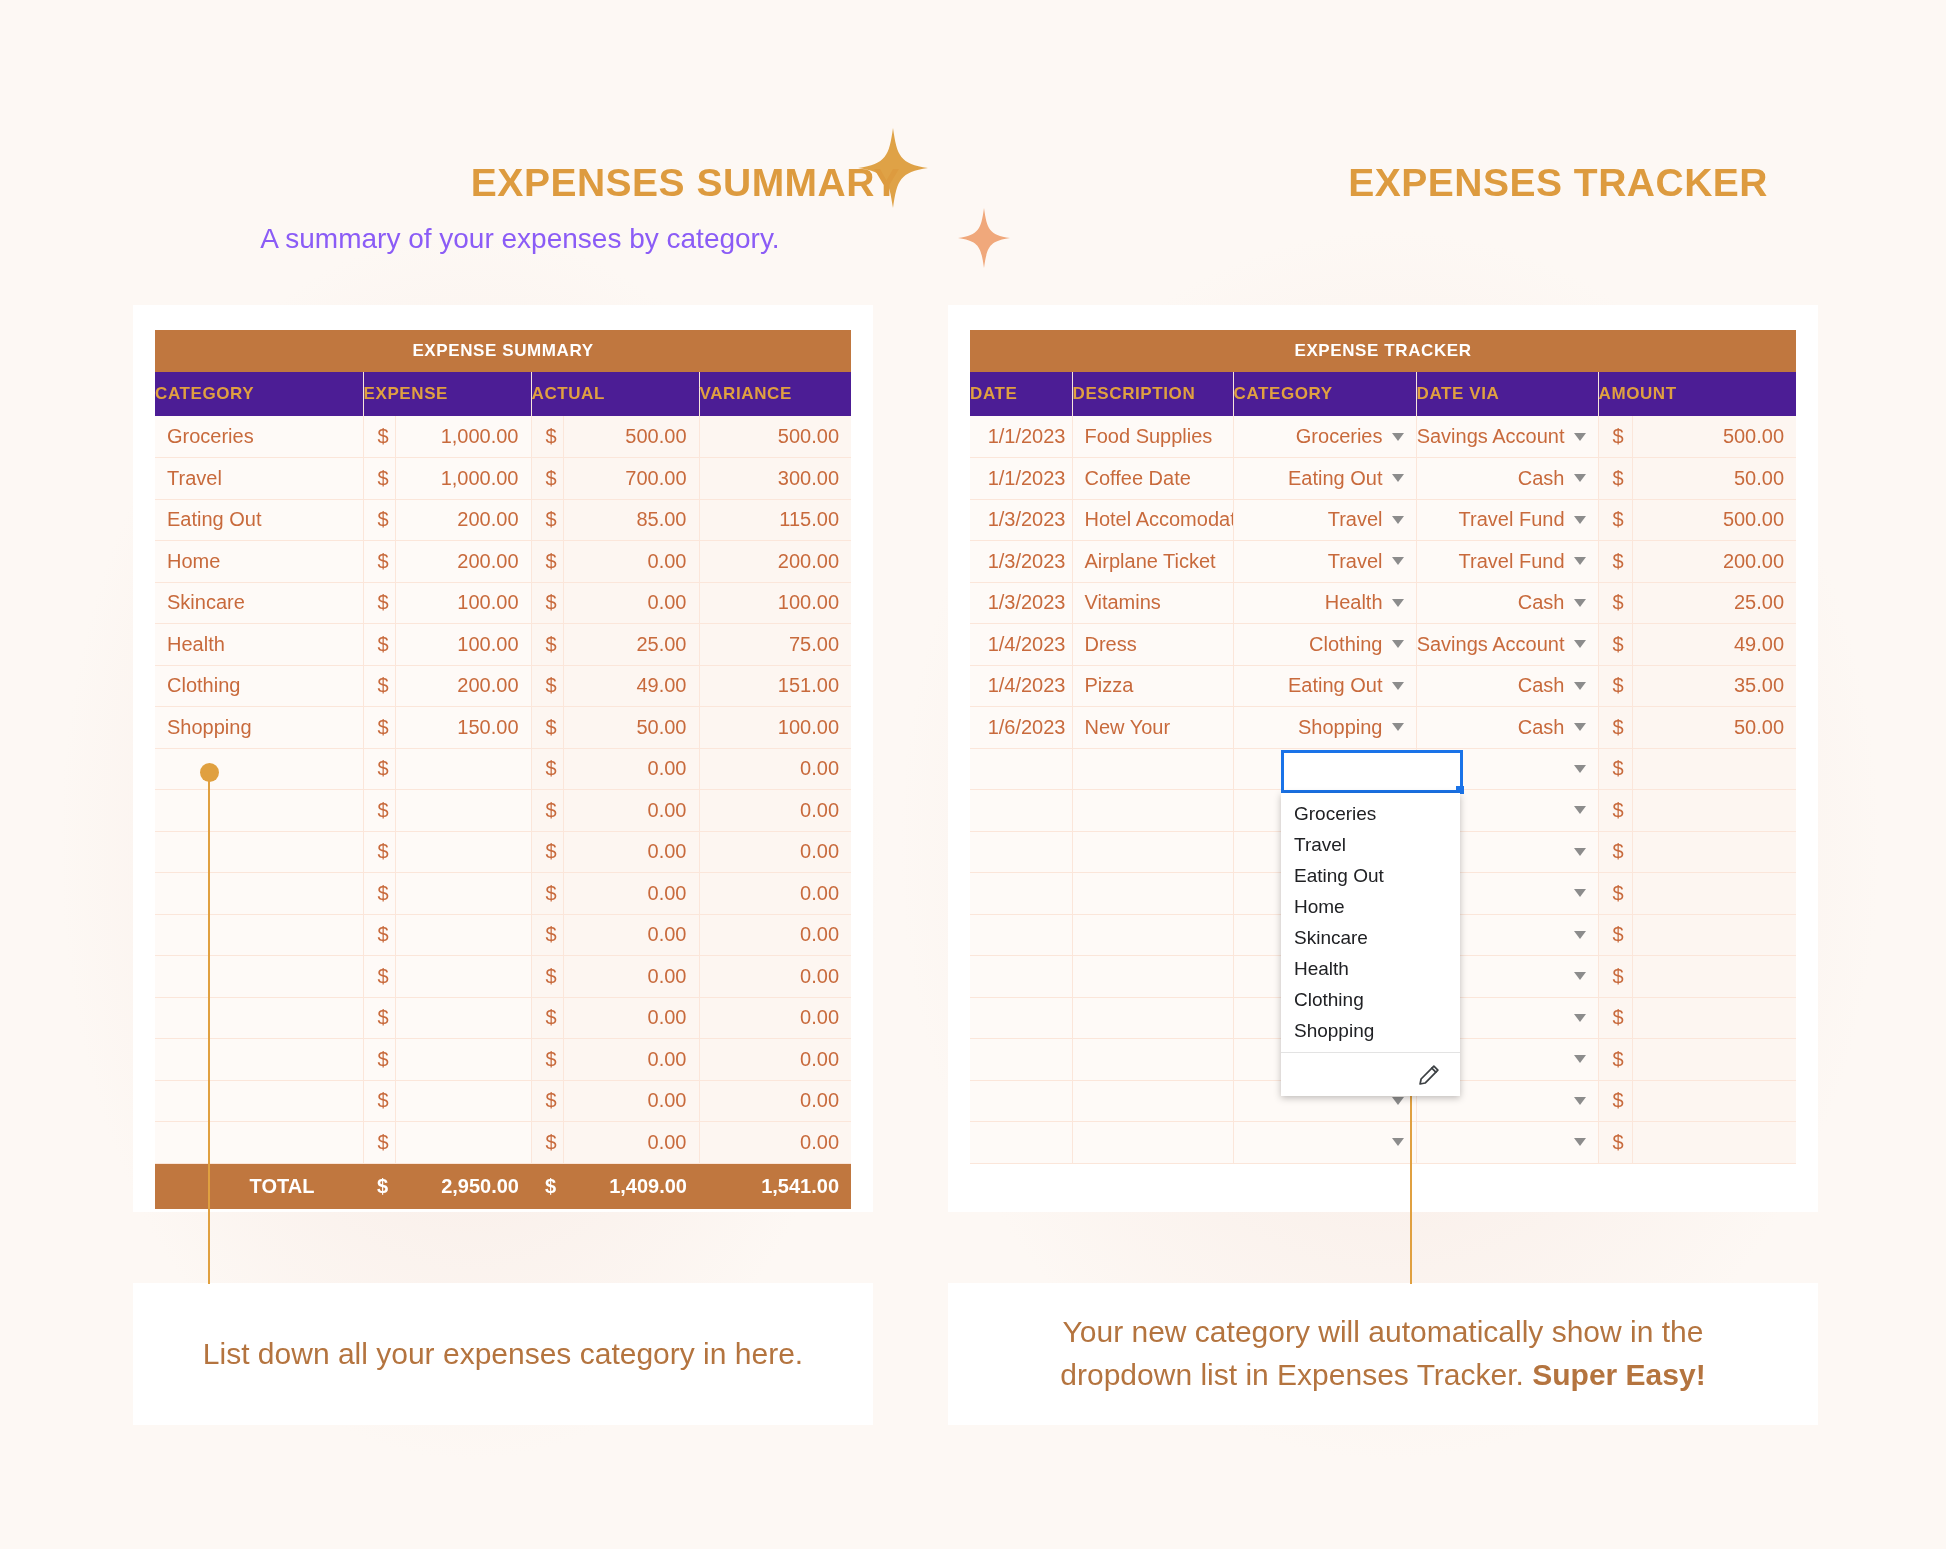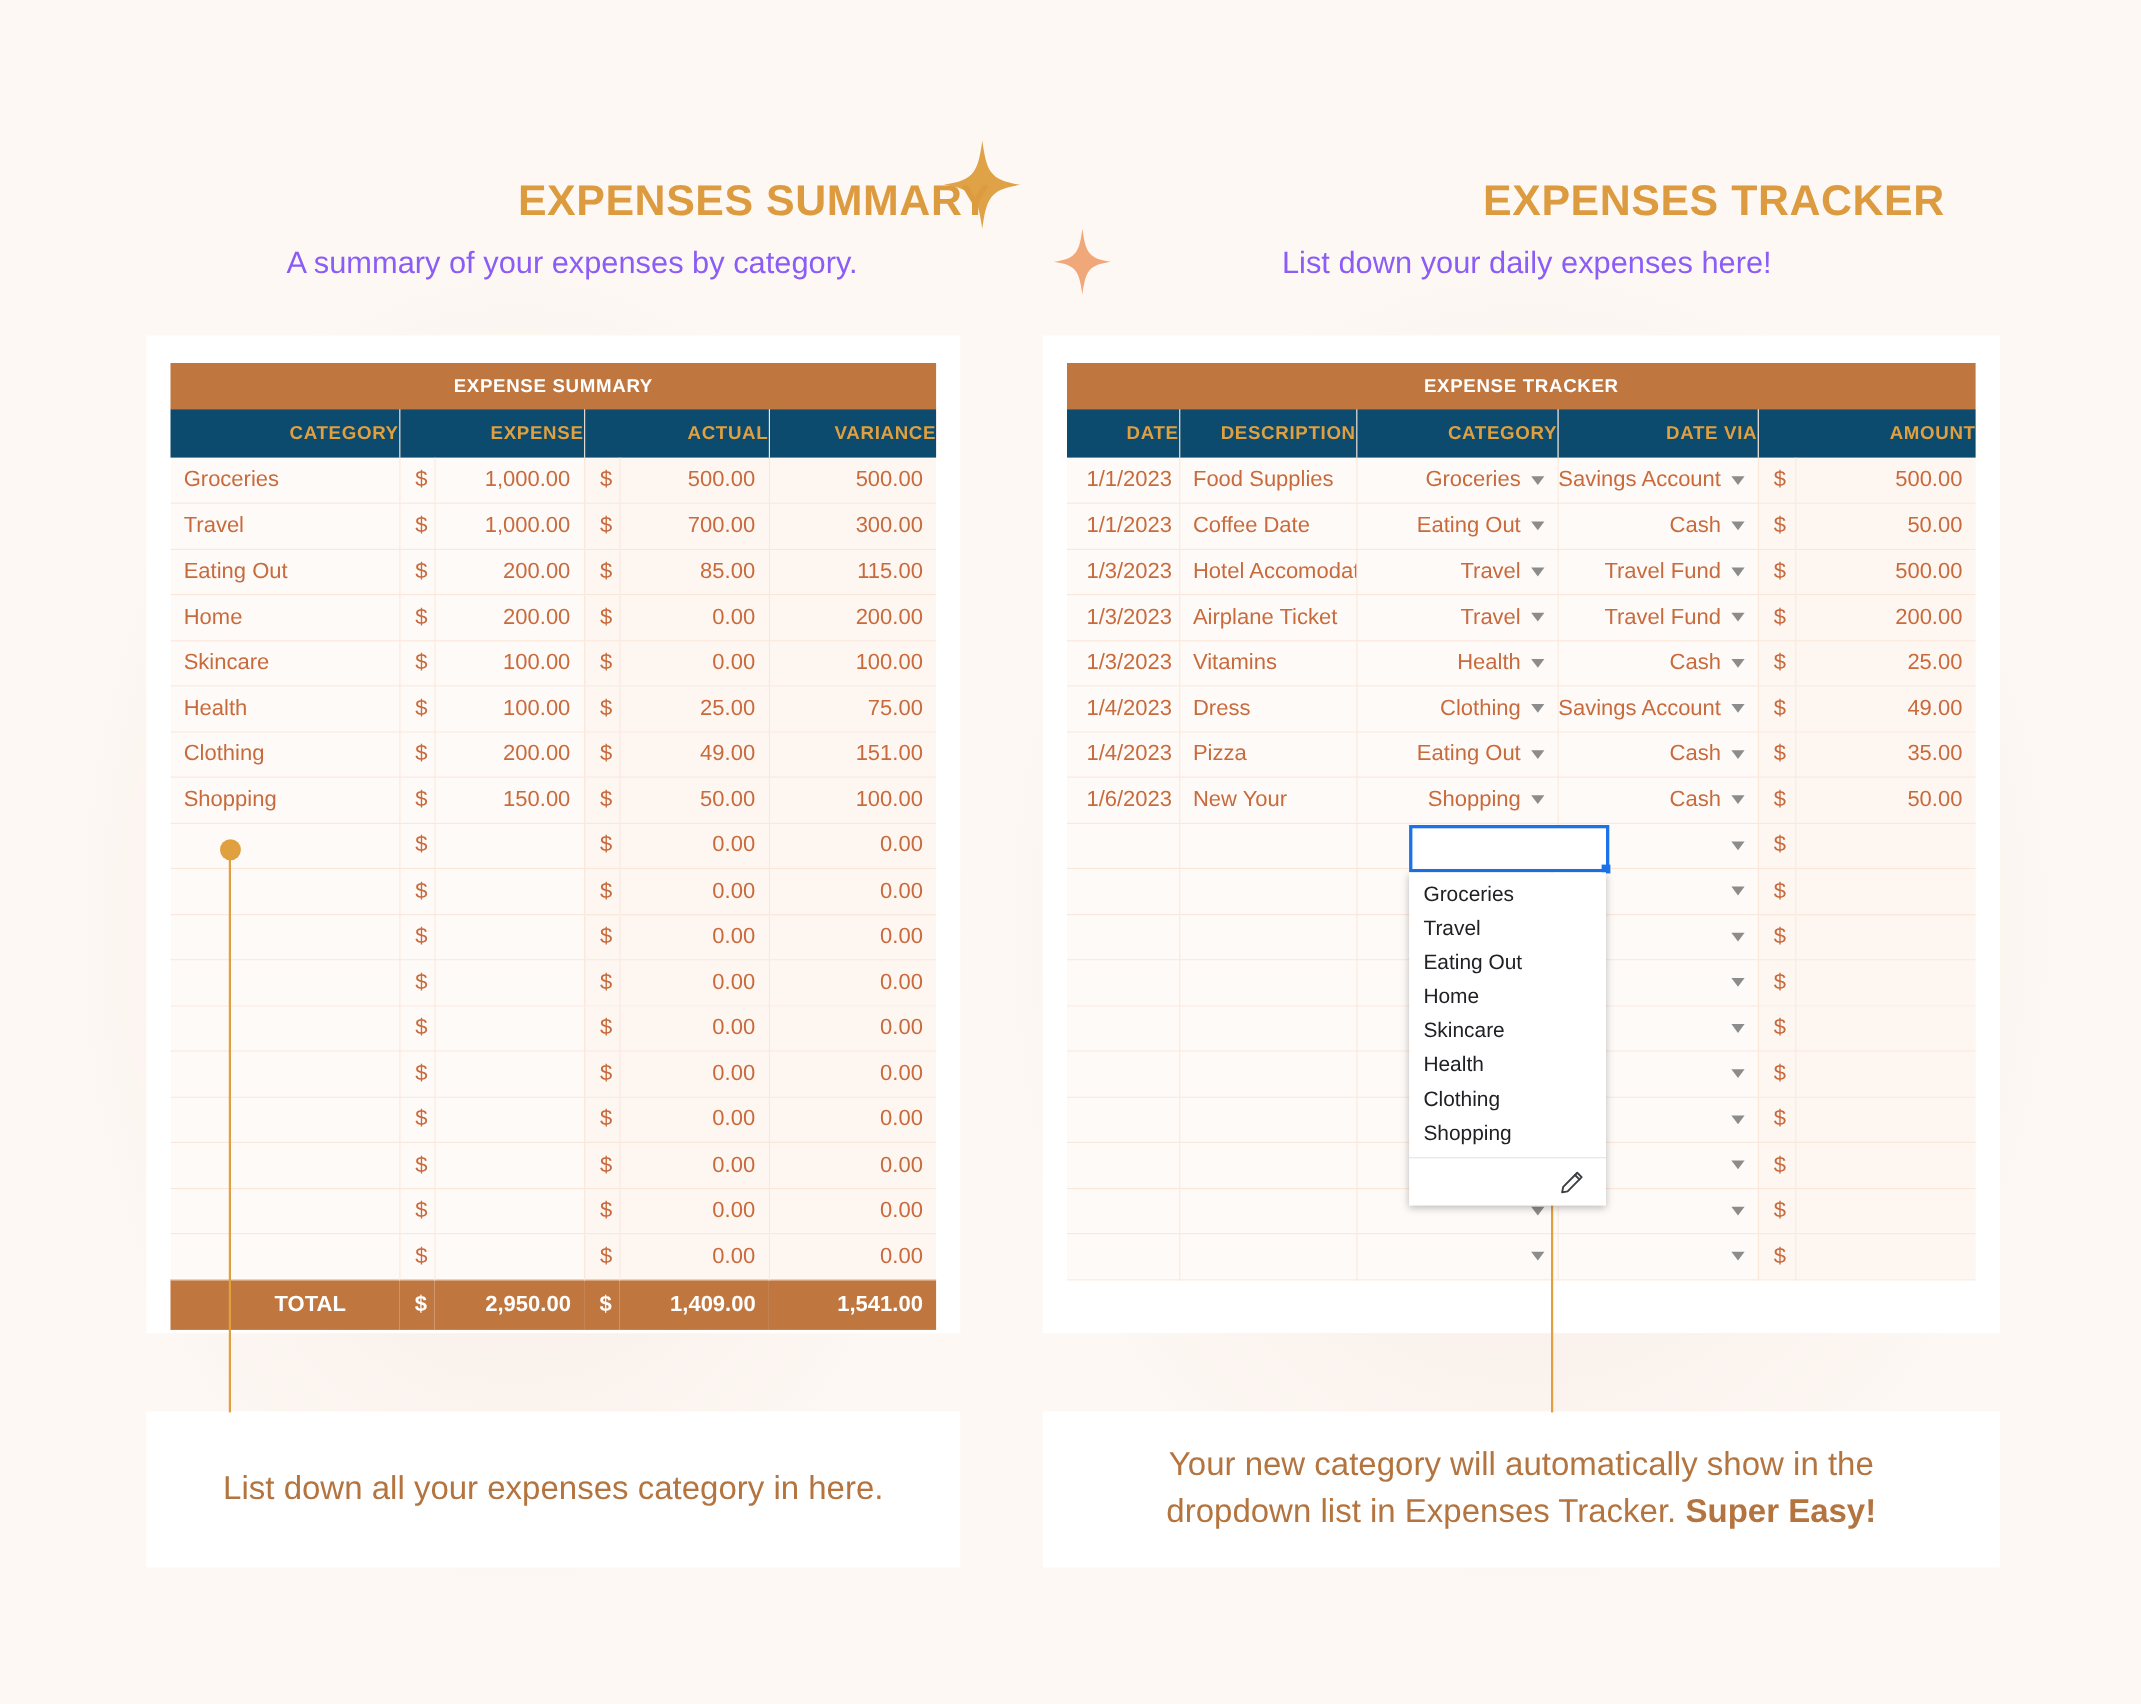--- a/index.html
+++ b/index.html
@@ -82,24 +82,24 @@
     text-align: center;
     height: 42px;
     vertical-align: middle;
   }
 
   .tbl-colhead td {
     color: #e0a040;
     font-size: 17px;
     font-weight: bold;
     letter-spacing: 0.6px;
-    text-align: right;
+    text-align: left;
     height: 44px;
     vertical-align: middle;
-    background: #0c4a6e;
+    background: #4c1d95;
     border-right: 1px solid #f7e6dc;
   }
   .tbl-colhead td:last-child { border-right: none; }
 
   .dat td {
     height: 41.5px;
     font-size: 20px;
     color: #c86a3c;
     vertical-align: middle;
     border-bottom: 1px solid #fbe6da;
@@ -218,21 +218,20 @@
     <path d="M26 0 C29 21 31 27 52 30 C31 33 29 39 26 60 C23 39 21 33 0 30 C21 27 23 21 26 0 Z" fill="#f0a87b"></path>
   </svg>
 
   <div class="panel-head" style="left:140px; top:162px; width:760px;">
     <div class="panel-title">EXPENSES SUMMARY</div>
     <div class="panel-sub">A summary of your expenses by category.</div>
   </div>
 
   <div class="panel-head" style="left:1008px; top:162px; width:760px;">
     <div class="panel-title">EXPENSES TRACKER</div>
-    <div class="panel-sub">List down your daily expenses here!</div>
   </div>
 
   <div class="card" style="left:133px; top:305px; width:740px; height:907px;">
     <div style="position:absolute; left:22px; top:25px; width:696px;">
       <table>
         <colgroup>
           <col style="width:208px">
             <col style="width:32px">
             <col style="width:136px">
           <col style="width:32px">

